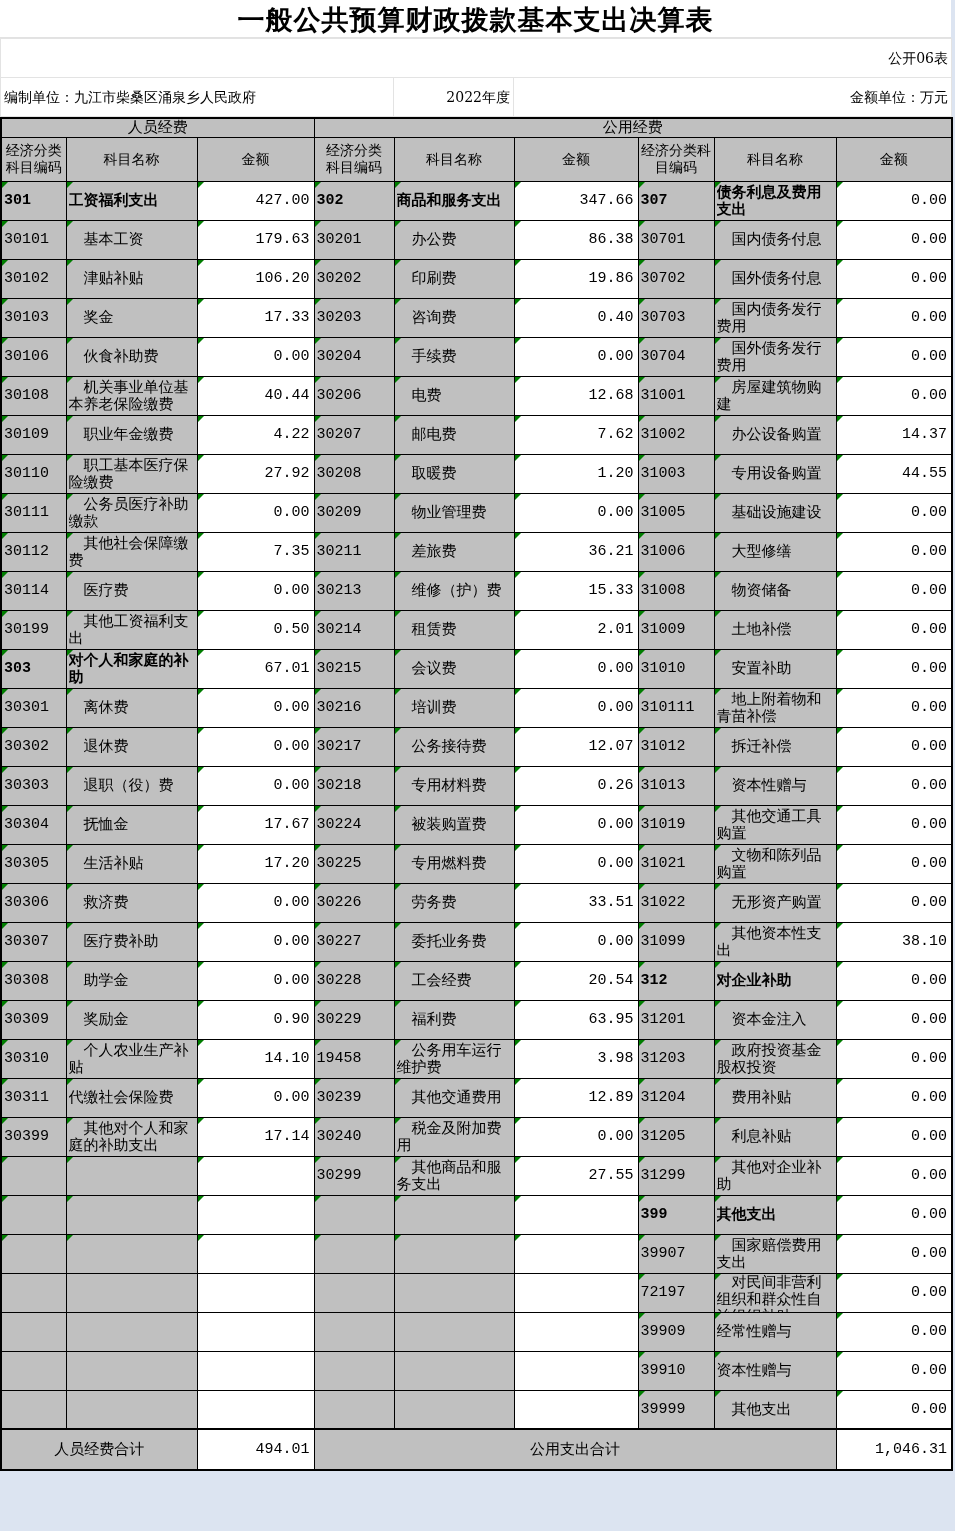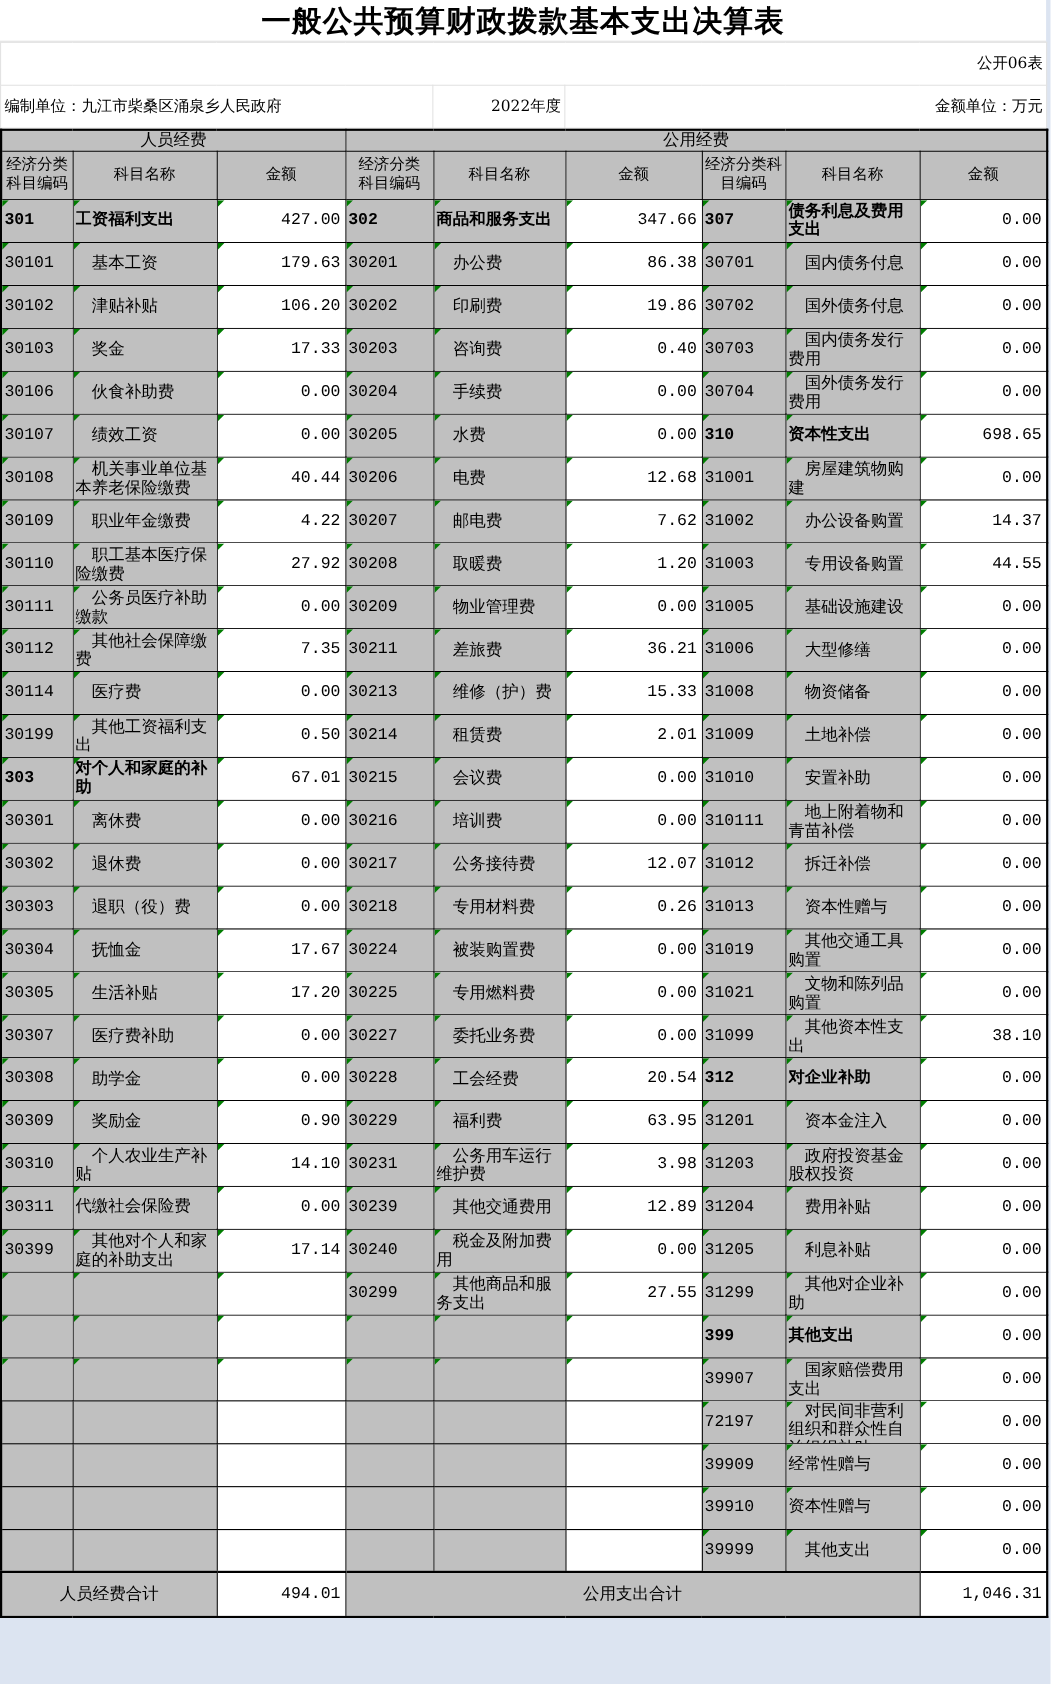--- a/index.html
+++ b/index.html
@@ -42,21 +42,21 @@
   td.code {
     background:#c0c0c0; font-family:"Liberation Mono","DejaVu Sans Mono",monospace;
     font-size:15px; padding:0 2px; vertical-align:middle; white-space:nowrap;
   }
   td.name { background:#c0c0c0; vertical-align:middle; font-size:15px; padding:0 2px; }
   td.amt  {
     background:#fff; font-family:"Liberation Mono","DejaVu Sans Mono",monospace;
     font-size:15px; text-align:right; padding:0 4px; vertical-align:middle; white-space:nowrap;
   }
   .nm { line-height:17px; max-height:38px; overflow:hidden; text-indent:15px; }
-  .nm.flush, .nm.b { text-indent:0;font-family:Liberation Mono, monospace; }
+  .nm.flush, .nm.b { text-indent:0; }
   .b  { font-weight:bold; }
 
   
   .tri { position:relative; }
   .tri::before {
     content:""; position:absolute; top:0; left:0; width:0; height:0;
     border-top:6px solid #007d00; border-right:6px solid transparent;
   }
 
   
@@ -206,37 +206,20 @@
             <div class="nm">手续费</div>
           </td>
           <td class="amt tri">0.00</td>
           <td class="code tri">30704</td>
           <td class="name tri">
             <div class="nm">国外债务发行费用</div>
           </td>
           <td class="amt tri">0.00</td>
         </tr>
         <tr>
-          <td class="code tri">30107</td>
-          <td class="name tri">
-            <div class="nm">绩效工资</div>
-          </td>
-          <td class="amt tri">0.00</td>
-          <td class="code tri">30205</td>
-          <td class="name tri">
-            <div class="nm">水费</div>
-          </td>
-          <td class="amt tri">0.00</td>
-          <td class="code tri b">310</td>
-          <td class="name tri">
-            <div class="nm b">资本性支出</div>
-          </td>
-          <td class="amt tri">698.65</td>
-        </tr>
-        <tr>
           <td class="code tri">30108</td>
           <td class="name tri">
             <div class="nm">机关事业单位基本养老保险缴费</div>
           </td>
           <td class="amt tri">40.44</td>
           <td class="code tri">30206</td>
           <td class="name tri">
             <div class="nm">电费</div>
           </td>
           <td class="amt tri">12.68</td>
@@ -444,20 +427,37 @@
             <div class="nm">专用燃料费</div>
           </td>
           <td class="amt tri">0.00</td>
           <td class="code tri">31021</td>
           <td class="name tri">
             <div class="nm">文物和陈列品购置</div>
           </td>
           <td class="amt tri">0.00</td>
         </tr>
         <tr>
+          <td class="code tri">30306</td>
+          <td class="name tri">
+            <div class="nm">救济费</div>
+          </td>
+          <td class="amt tri">0.00</td>
+          <td class="code tri">30226</td>
+          <td class="name tri">
+            <div class="nm">劳务费</div>
+          </td>
+          <td class="amt tri">33.51</td>
+          <td class="code tri">31022</td>
+          <td class="name tri">
+            <div class="nm">无形资产购置</div>
+          </td>
+          <td class="amt tri">0.00</td>
+        </tr>
+        <tr>
           <td class="code tri">30307</td>
           <td class="name tri">
             <div class="nm">医疗费补助</div>
           </td>
           <td class="amt tri">0.00</td>
           <td class="code tri">30227</td>
           <td class="name tri">
             <div class="nm">委托业务费</div>
           </td>
           <td class="amt tri">0.00</td>
@@ -500,21 +500,21 @@
             <div class="nm">资本金注入</div>
           </td>
           <td class="amt tri">0.00</td>
         </tr>
         <tr>
           <td class="code tri">30310</td>
           <td class="name tri">
             <div class="nm">个人农业生产补贴</div>
           </td>
           <td class="amt tri">14.10</td>
-          <td class="code tri">30231</td>
+          <td class="code tri">19458</td>
           <td class="name tri">
             <div class="nm">公务用车运行维护费</div>
           </td>
           <td class="amt tri">3.98</td>
           <td class="code tri">31203</td>
           <td class="name tri">
             <div class="nm">政府投资基金股权投资</div>
           </td>
           <td class="amt tri">0.00</td>
         </tr>

